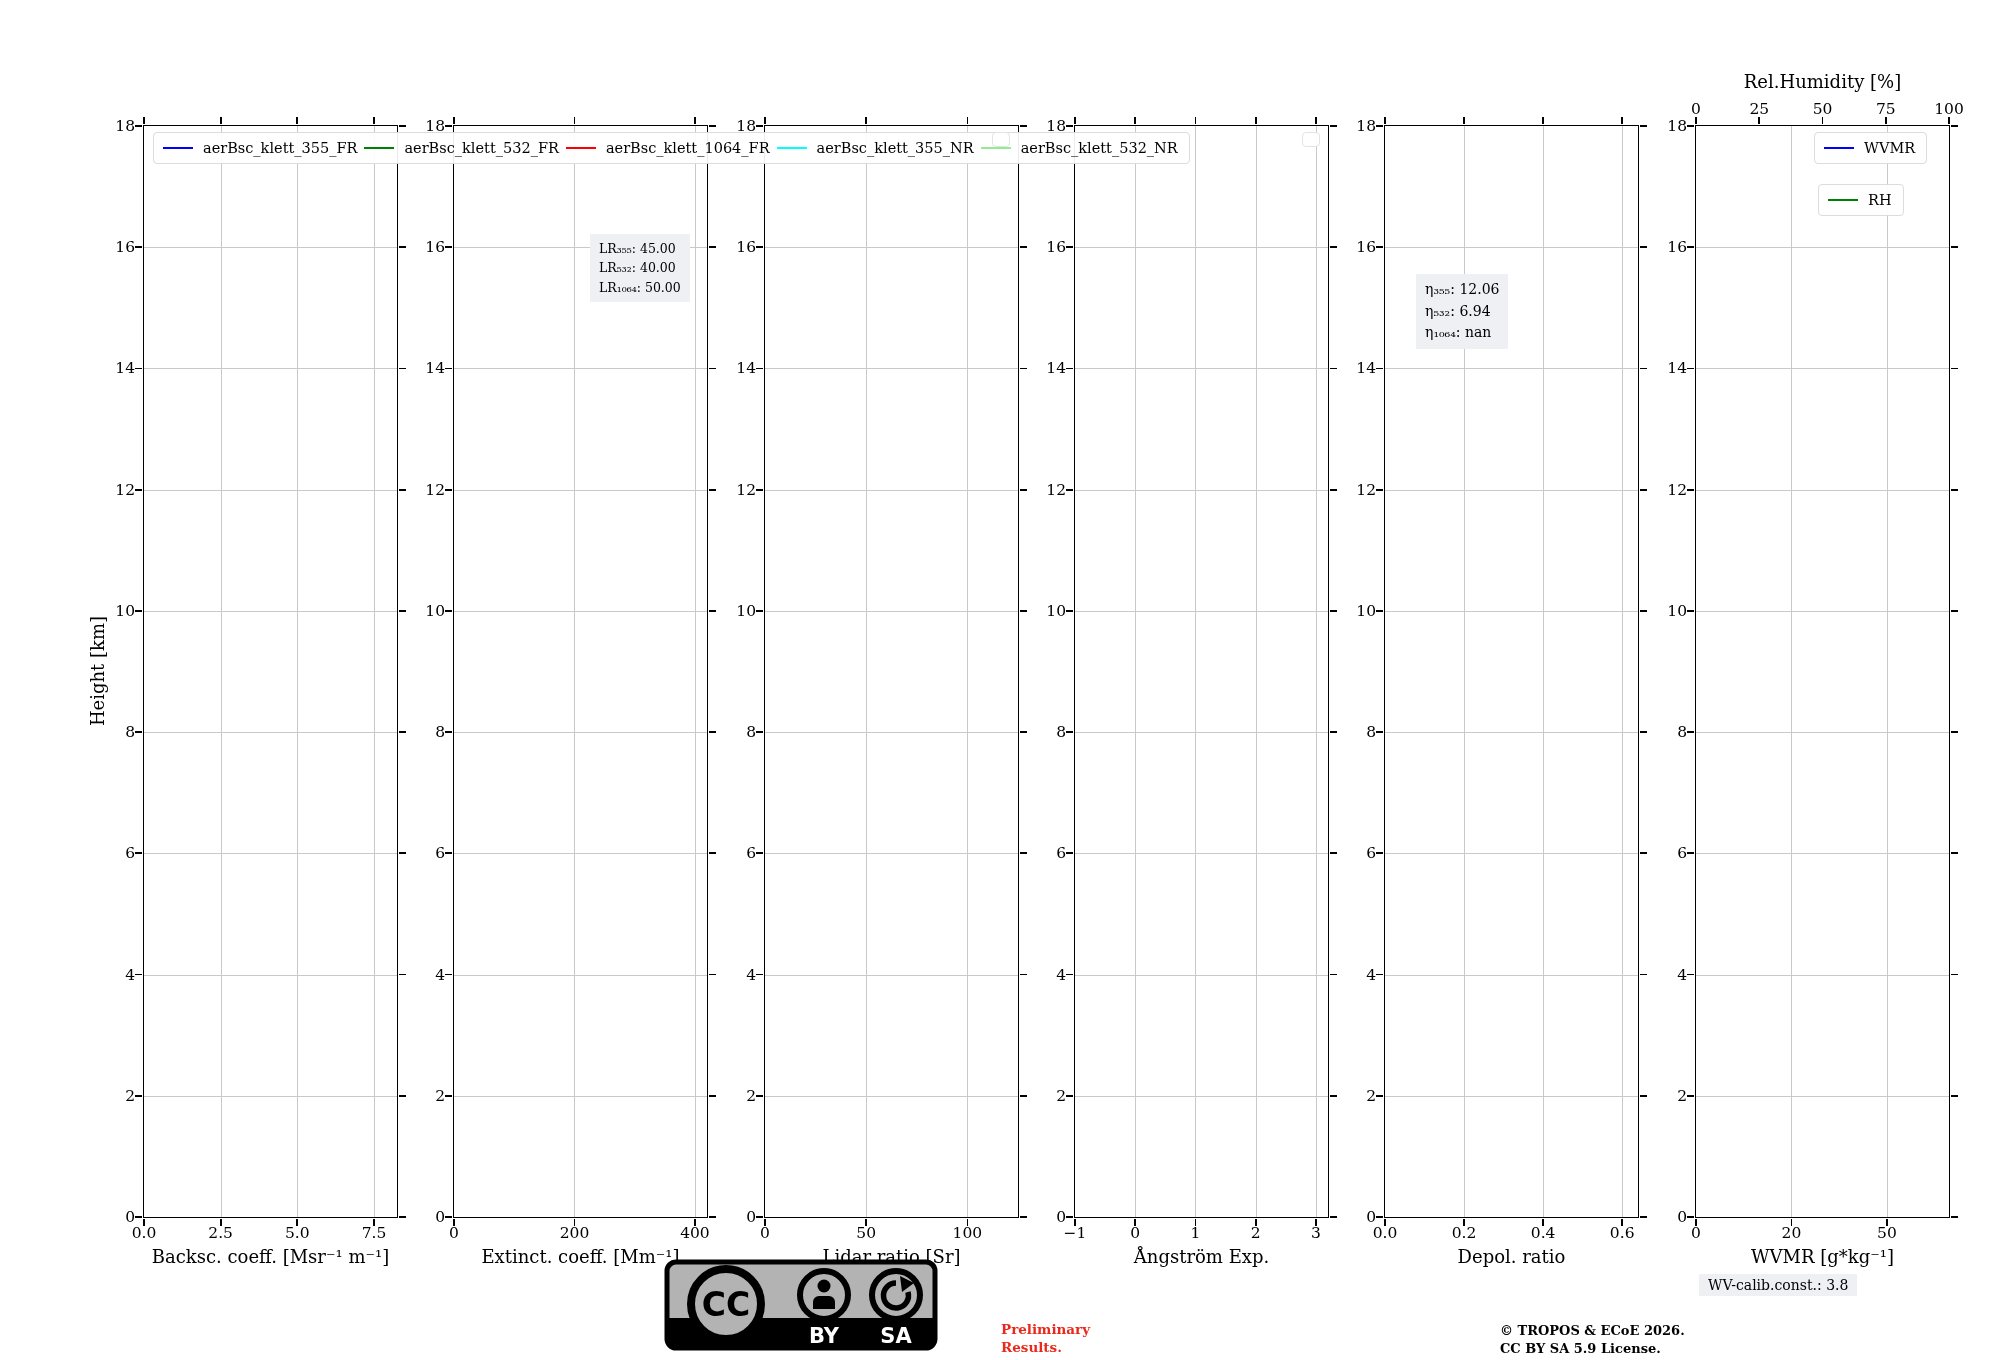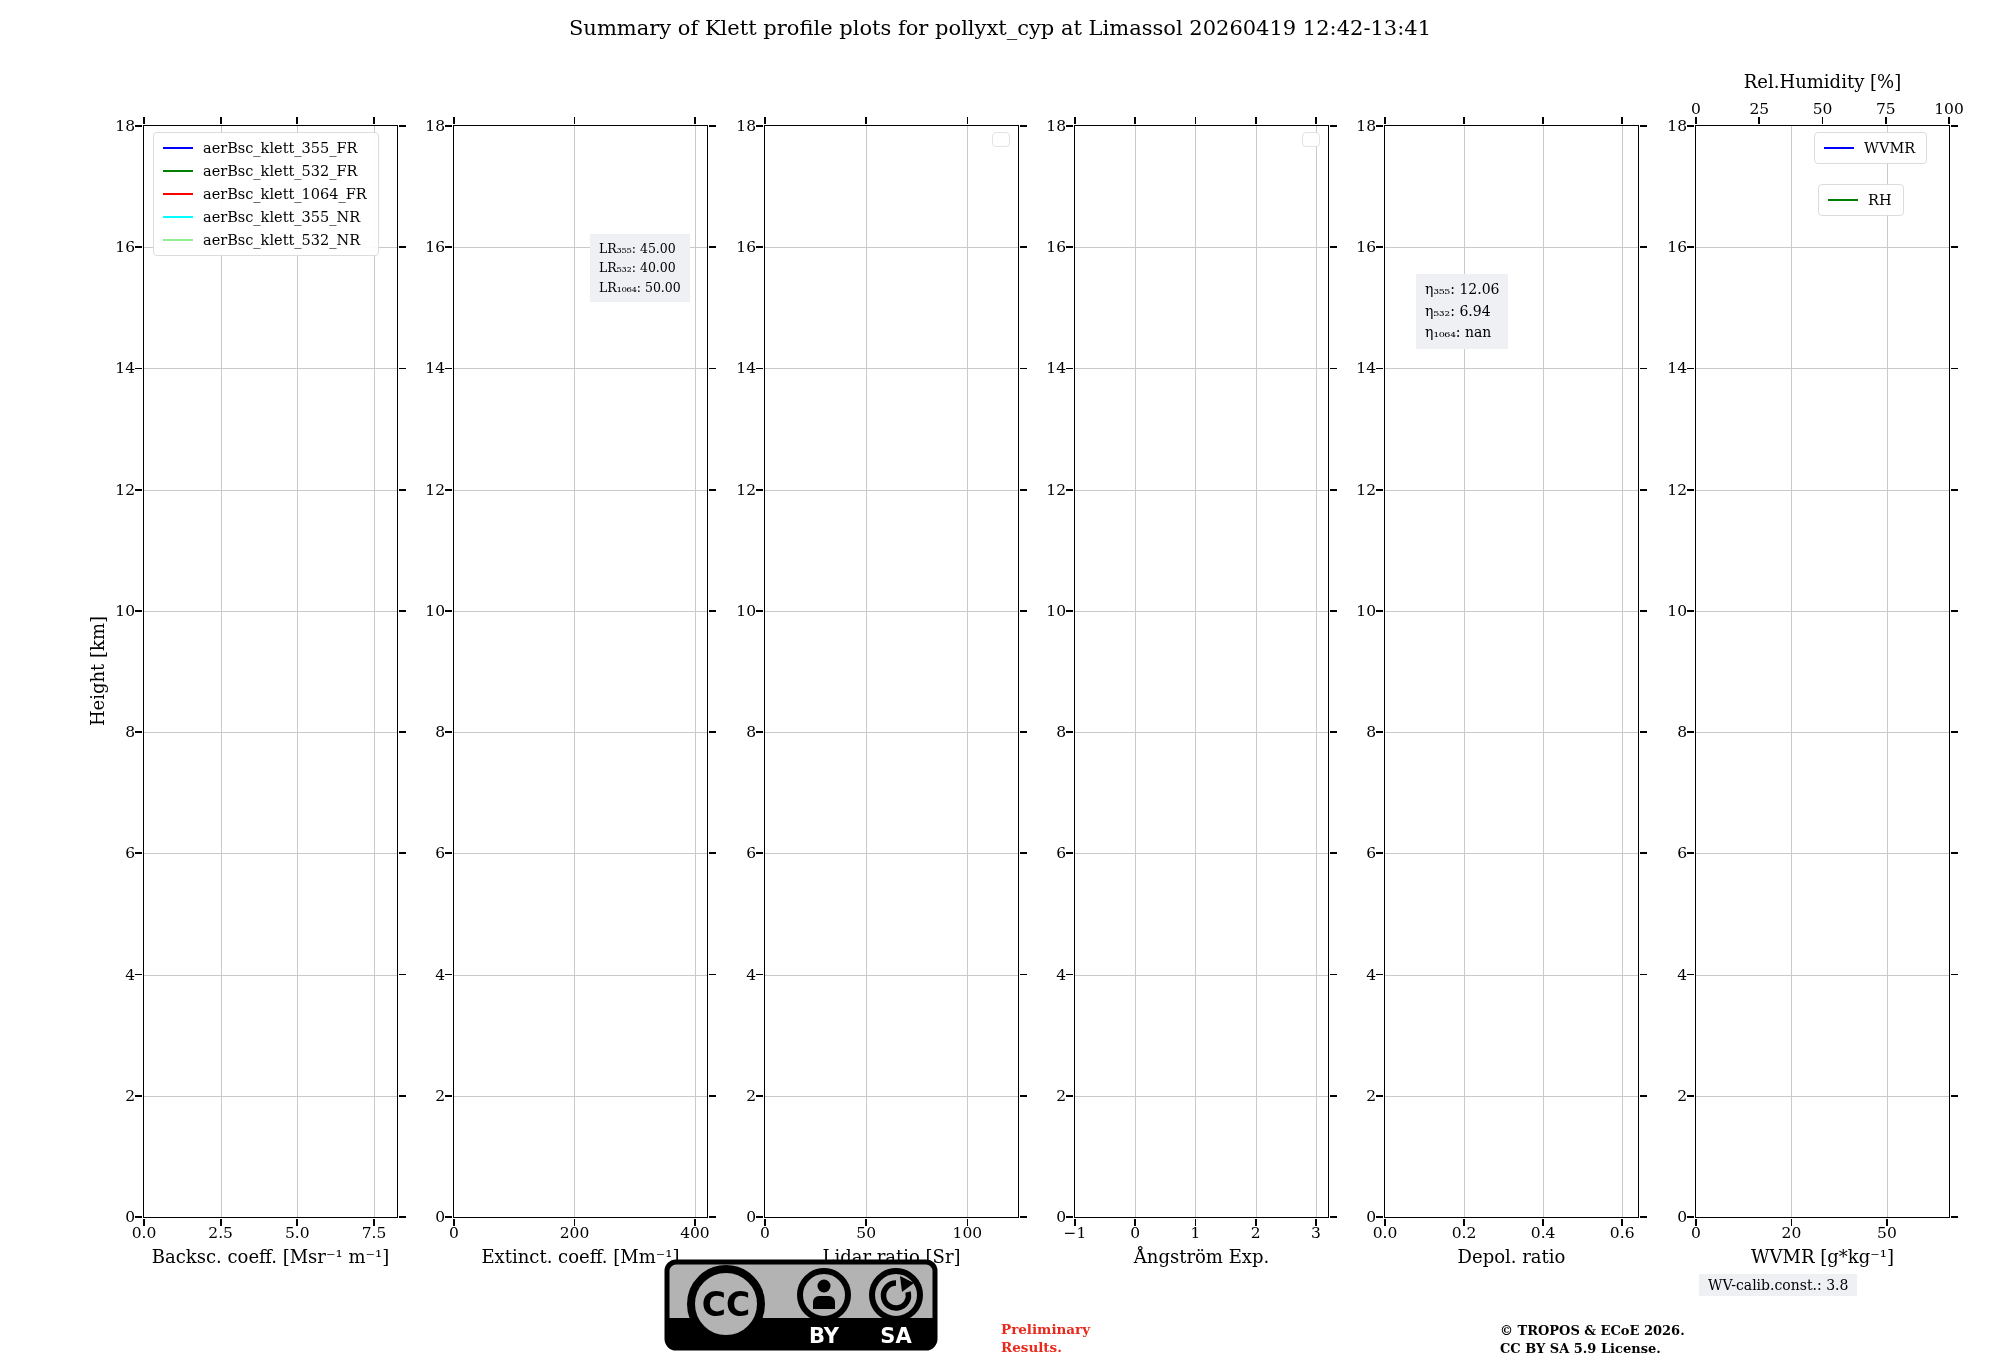--- a/index.html
+++ b/index.html
@@ -17,37 +17,36 @@
   .tick-left   { left:-9px;  width:7px; height:1.8px; }
   .tick-right  { right:-9px; width:7px; height:1.8px; }
   .tick-bottom { bottom:-9px; width:1.8px; height:7px; }
   .tick-top    { top:-9px;    width:1.8px; height:7px; }
   .tick-label { position:absolute; font-size:15.5px; white-space:nowrap; }
   .tick-label.ylab { right:calc(100% + 9px); transform:translateY(-50%); }
   .tick-label.xlab { top:calc(100% + 7px); transform:translateX(-50%); }
   .tick-label.toplab { bottom:calc(100% + 8px); transform:translateX(-50%); }
   .top-axis-label { position:absolute; bottom:calc(100% + 34px); left:50%; transform:translateX(-50%); font-size:18px; white-space:nowrap; }
   .xlabel { position:absolute; top:calc(100% + 28px); left:50%; transform:translateX(-50%); font-size:18px; white-space:nowrap; }
-  .legend { position:absolute; background:rgba(255,255,255,0.92); border:1px solid #dcdcdc; border-radius:4px; padding:7px 11px 7px 9px; display:flex; flex-direction:column; gap:7px; z-index:3; }
+  .legend { position:absolute; background:rgba(255,255,255,0.92); border:1px solid #dcdcdc; border-radius:4px; padding:7px 11px 7px 9px; display:flex; gap:7px; z-index:3; }
   .legend.empty { width:18px; height:15px; padding:0; border-color:#e3e3e3; }
   .legend-entry { display:flex; align-items:center; gap:10px; font-size:14.5px; white-space:nowrap; }
   .legend-line { width:30px; height:0; border-top:2.4px solid #000; flex:none; }
   .legend-label { display:inline-block; }
   .anno { position:absolute; background:#eef0f4; padding:5px 9px; font-size:14px; line-height:1.55; white-space:nowrap; z-index:2; }
   .refbox { position:absolute; left:195px; top:1283px; background:#eef0f4; padding:4px 9px; font-size:13.5px; line-height:1.55; white-space:nowrap; }
   .ccbadge { position:absolute; left:664px; top:1259px; }
   .prelim { position:absolute; left:1001px; top:1320px; font-size:13.5px; font-weight:bold; line-height:1.35; }
   .copyright { position:absolute; left:1500px; top:1322px; font-size:13px; font-weight:bold; line-height:1.4; }
   .wvcalib { position:absolute; left:1699px; top:1274px; background:#eef0f4; padding:3px 9px; font-size:14px; white-space:nowrap; }
 </style>
 </head>
 <body>
 
 <div class="figure">
-  <div class="title">Summary of Klett profile plots for pollyxt_cyp at Limassol 20260419 12:42-13:41</div>
   <div class="ylabel">Height [km]</div>
 
   <div class="plot" style="left:143px">
       <div class="axes">
         <div class="tick tick-left" style="top: calc(100% - 0.9px);"></div>
         <div class="tick tick-right" style="top: calc(100% - 0.9px);"></div>
         <div class="tick-label ylab" style="top: 100%;">0</div>
         <div class="gridline-h" style="top: 88.8889%;"></div>
         <div class="tick tick-left" style="top: calc(88.8889% - 0.9px);"></div>
         <div class="tick tick-right" style="top: calc(88.8889% - 0.9px);"></div>

